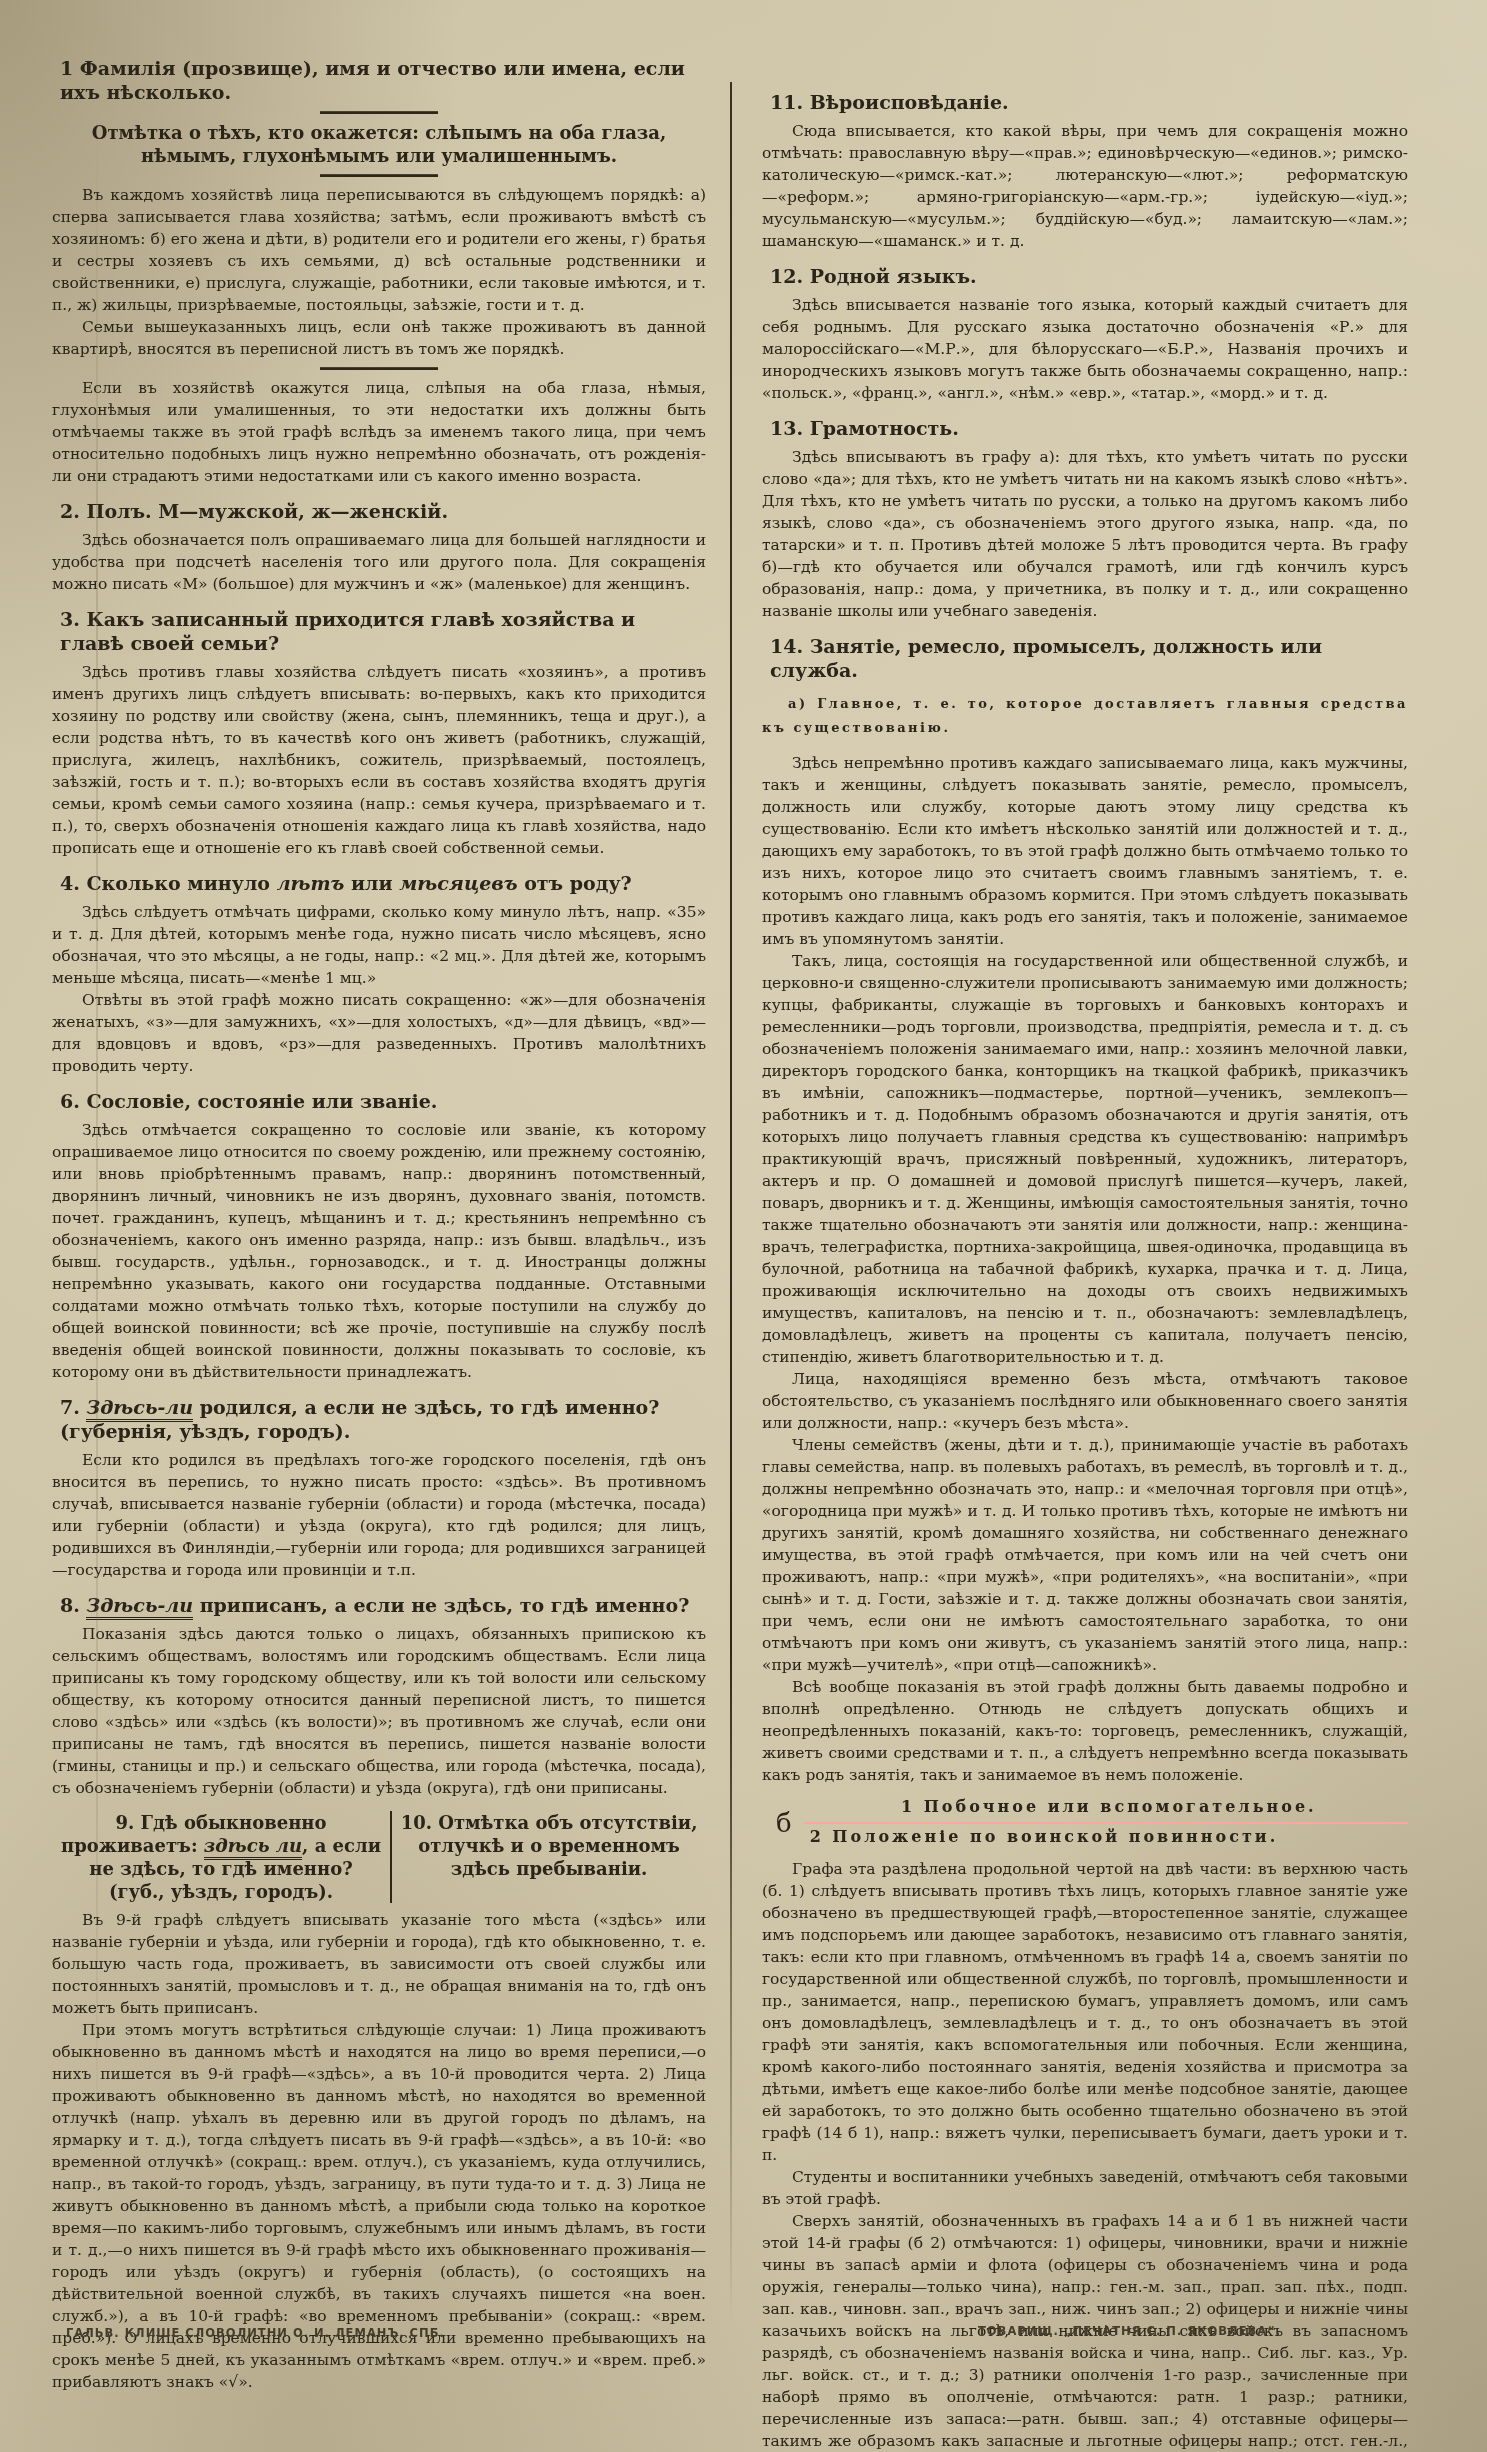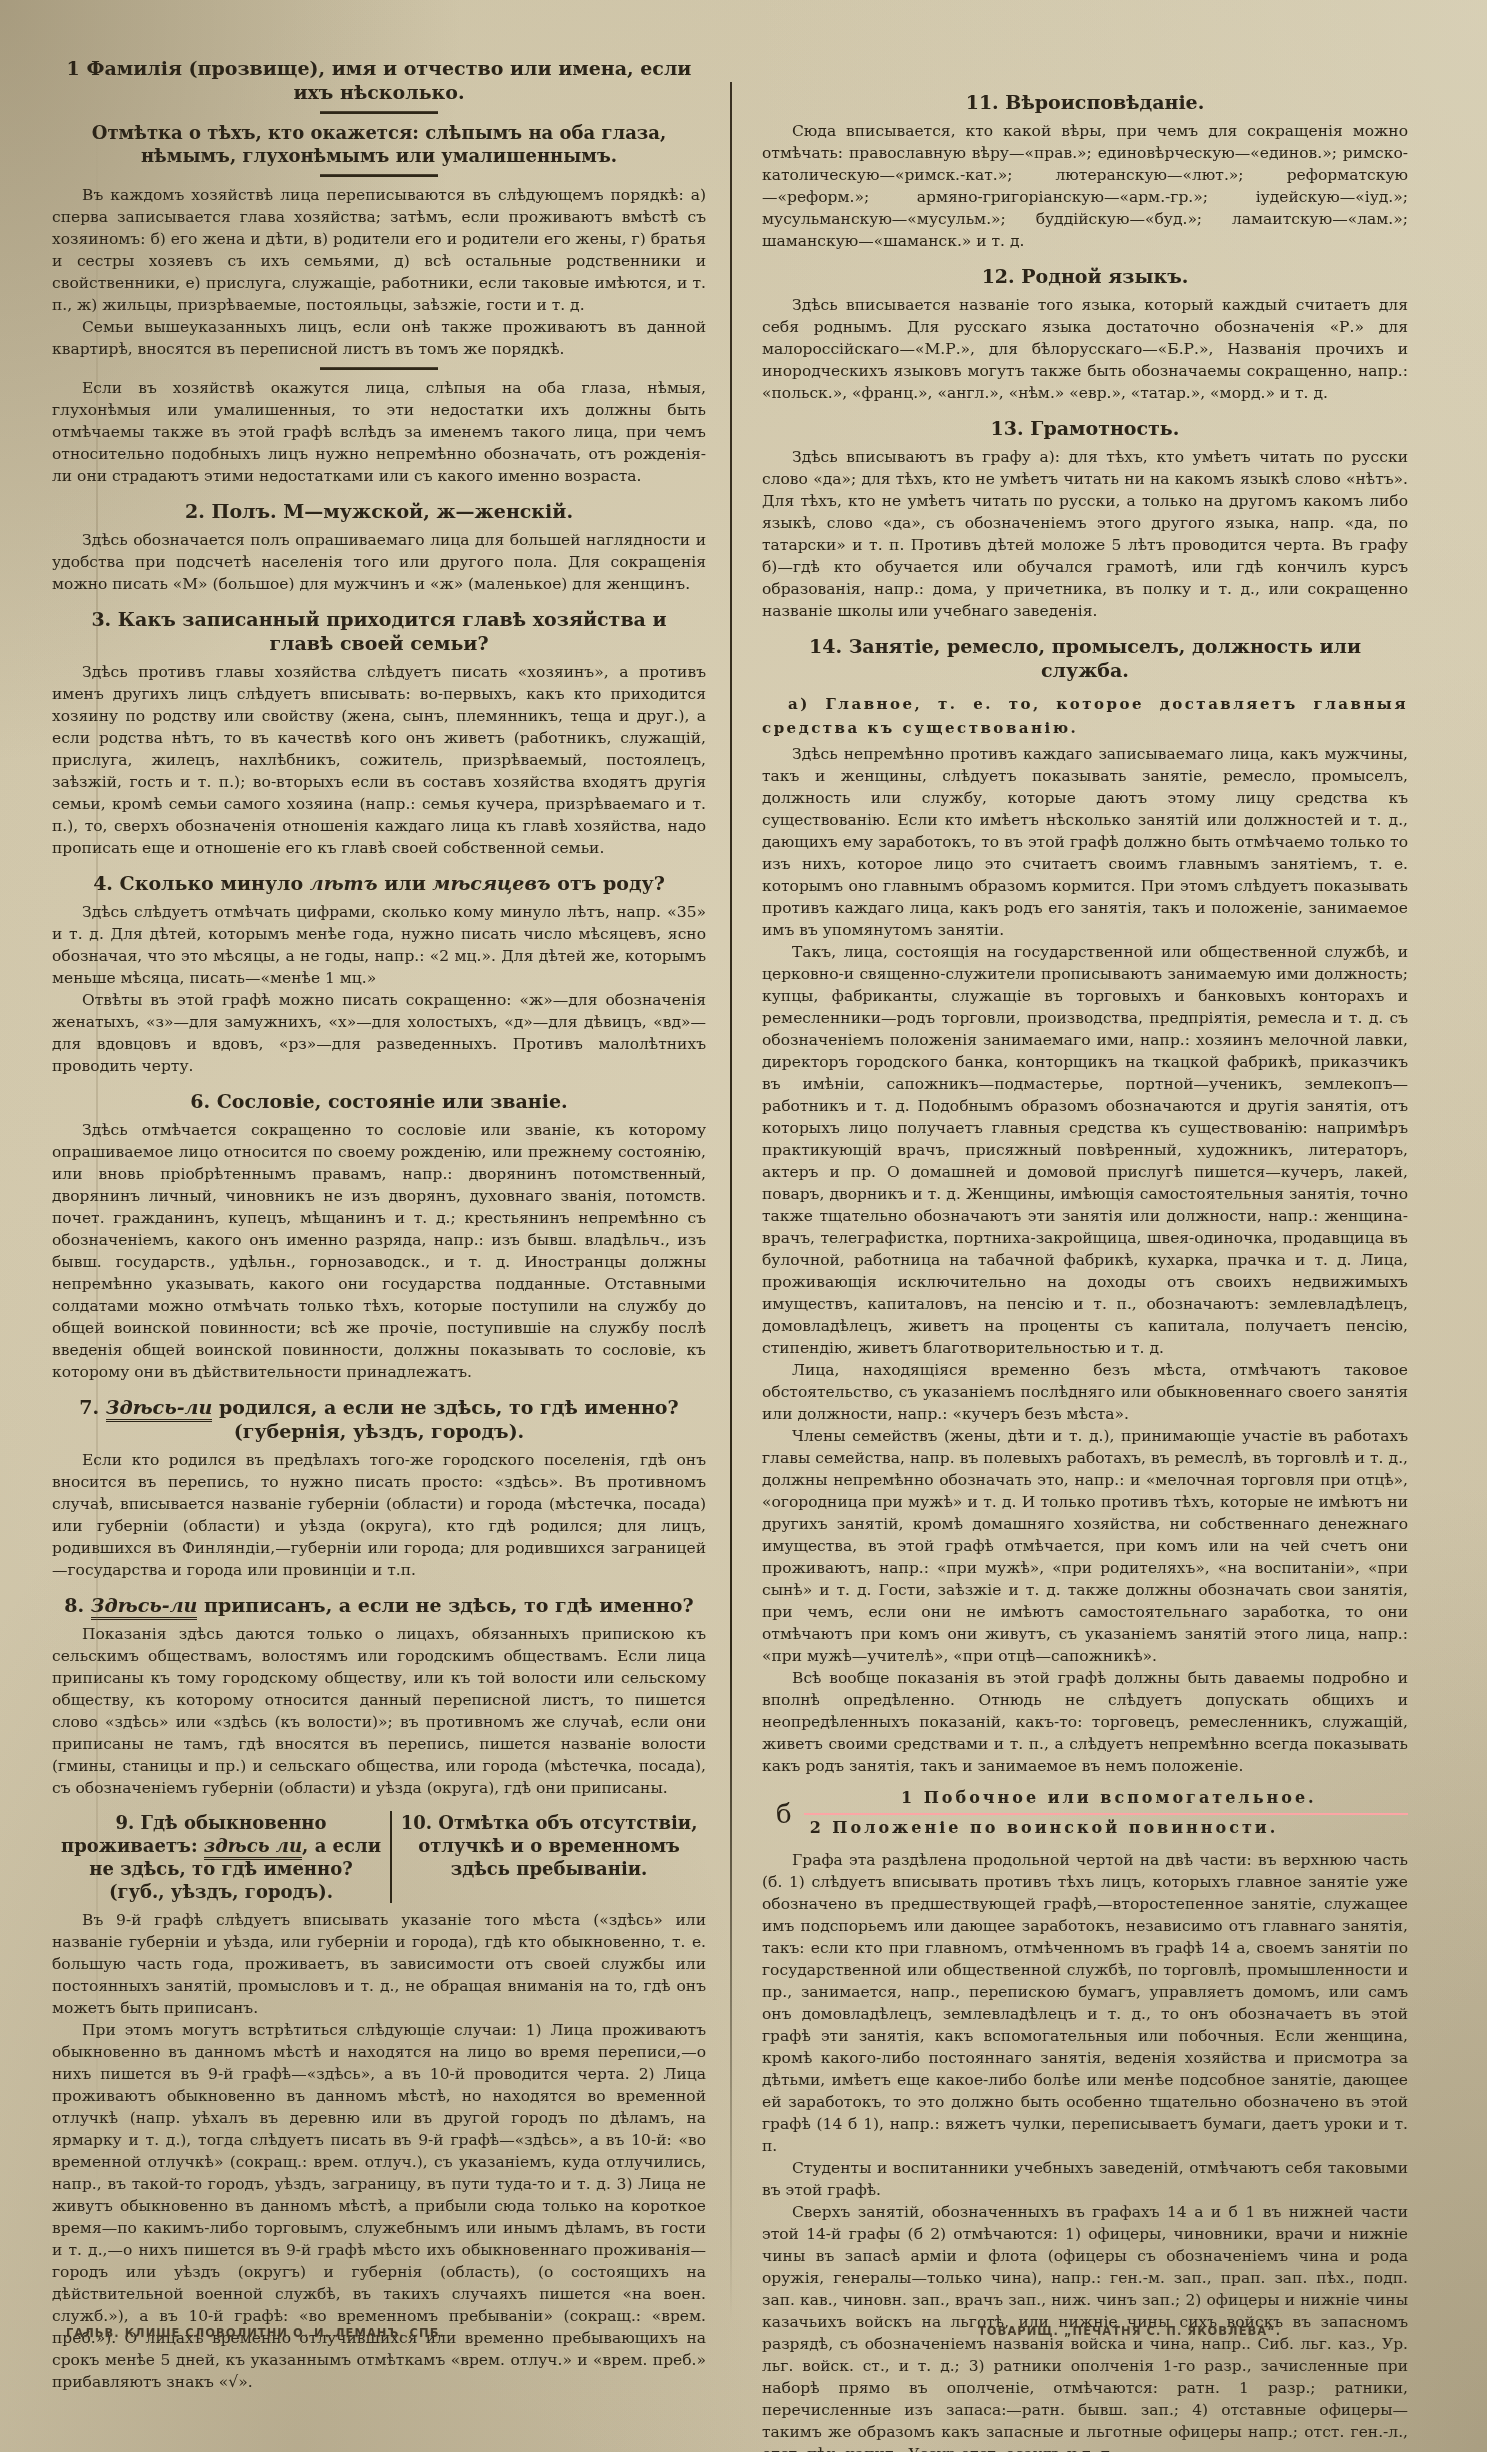--- a/index.html
+++ b/index.html
@@ -16,34 +16,34 @@
       radial-gradient(ellipse at 55% 45%, rgba(228,220,196,0.35), transparent 75%),
       linear-gradient(160deg,#cdc3a6 0%, #d2c8ac 40%, #c6bb9e 100%);
   }
   .page{position:absolute;inset:0;padding:56px 40px 0 52px;box-sizing:border-box;height:2452px;overflow:hidden;}
   .cols{display:flex;}
   .col-left{width:678px;padding-right:24px;box-sizing:border-box;}
   .col-divider{width:2px;background:linear-gradient(#3a3122,#2f2817 70%,rgba(47,40,23,0));margin-top:26px;height:2240px;flex:none;}
   .col-right{width:676px;padding-left:30px;padding-top:34px;box-sizing:border-box;}
 
   p.body{margin:0;text-indent:30px;text-align:justify;font-size:15.5px;line-height:22px;}
-  .h{font-weight:bold;text-align:center;font-size:19px;line-height:24px;margin:12px 8px 6px;}
+  .h{font-weight:bold;text-align:left;font-size:19px;line-height:24px;margin:12px 8px 6px;}
   .h-first{margin-top:0;}
   .subh{font-weight:bold;text-align:center;font-size:18px;line-height:23px;margin:6px 6px;}
   .hr-short{width:118px;height:3px;margin:7px auto;background:#2e2718;border-top:1px solid #4a4130;box-sizing:border-box;}
   .u-em{font-style:italic;border-bottom:3px double #2b2418;padding-bottom:1px;}
   .it{font-style:italic;}
 
   .split{display:flex;margin:12px 0 6px;}
   .split .cell{box-sizing:border-box;padding:0 8px;}
   .split .cell.first{border-right:2px solid #2e2718;}
   .split .hcell{font-weight:bold;text-align:center;font-size:18px;line-height:23px;}
   .w52{width:52%;} .w48{width:48%;} .w42{width:42%;} .w58{width:58%;}
 
-  .sp-head{font-weight:bold;letter-spacing:2.5px;font-size:15px;line-height:24px;text-align:justify;text-indent:26px;margin:10px 0 3px;}
+  .sp-head{font-weight:bold;letter-spacing:2.5px;font-size:13px;line-height:24px;text-align:justify;text-indent:26px;margin:10px 0 12px;}
 
   .b-block{display:flex;align-items:center;margin:8px 0 6px 14px;}
   .b-label{font-size:26px;line-height:26px;margin-right:12px;flex:none;}
   .b-lines{flex:1;}
   .b-line{font-weight:bold;letter-spacing:3px;font-size:16px;line-height:24px;padding:1px 0 3px 6px;}
   .b-line.first{border-bottom:2px solid #fca5a5;text-align:center;}
 
   .footer{position:absolute;font-family:"DejaVu Sans", sans-serif;font-size:11.5px;letter-spacing:1px;color:#463c2a;font-weight:bold;}
   .footer-left{left:66px;top:2326px;}
   .footer-right{left:978px;top:2324px;}

